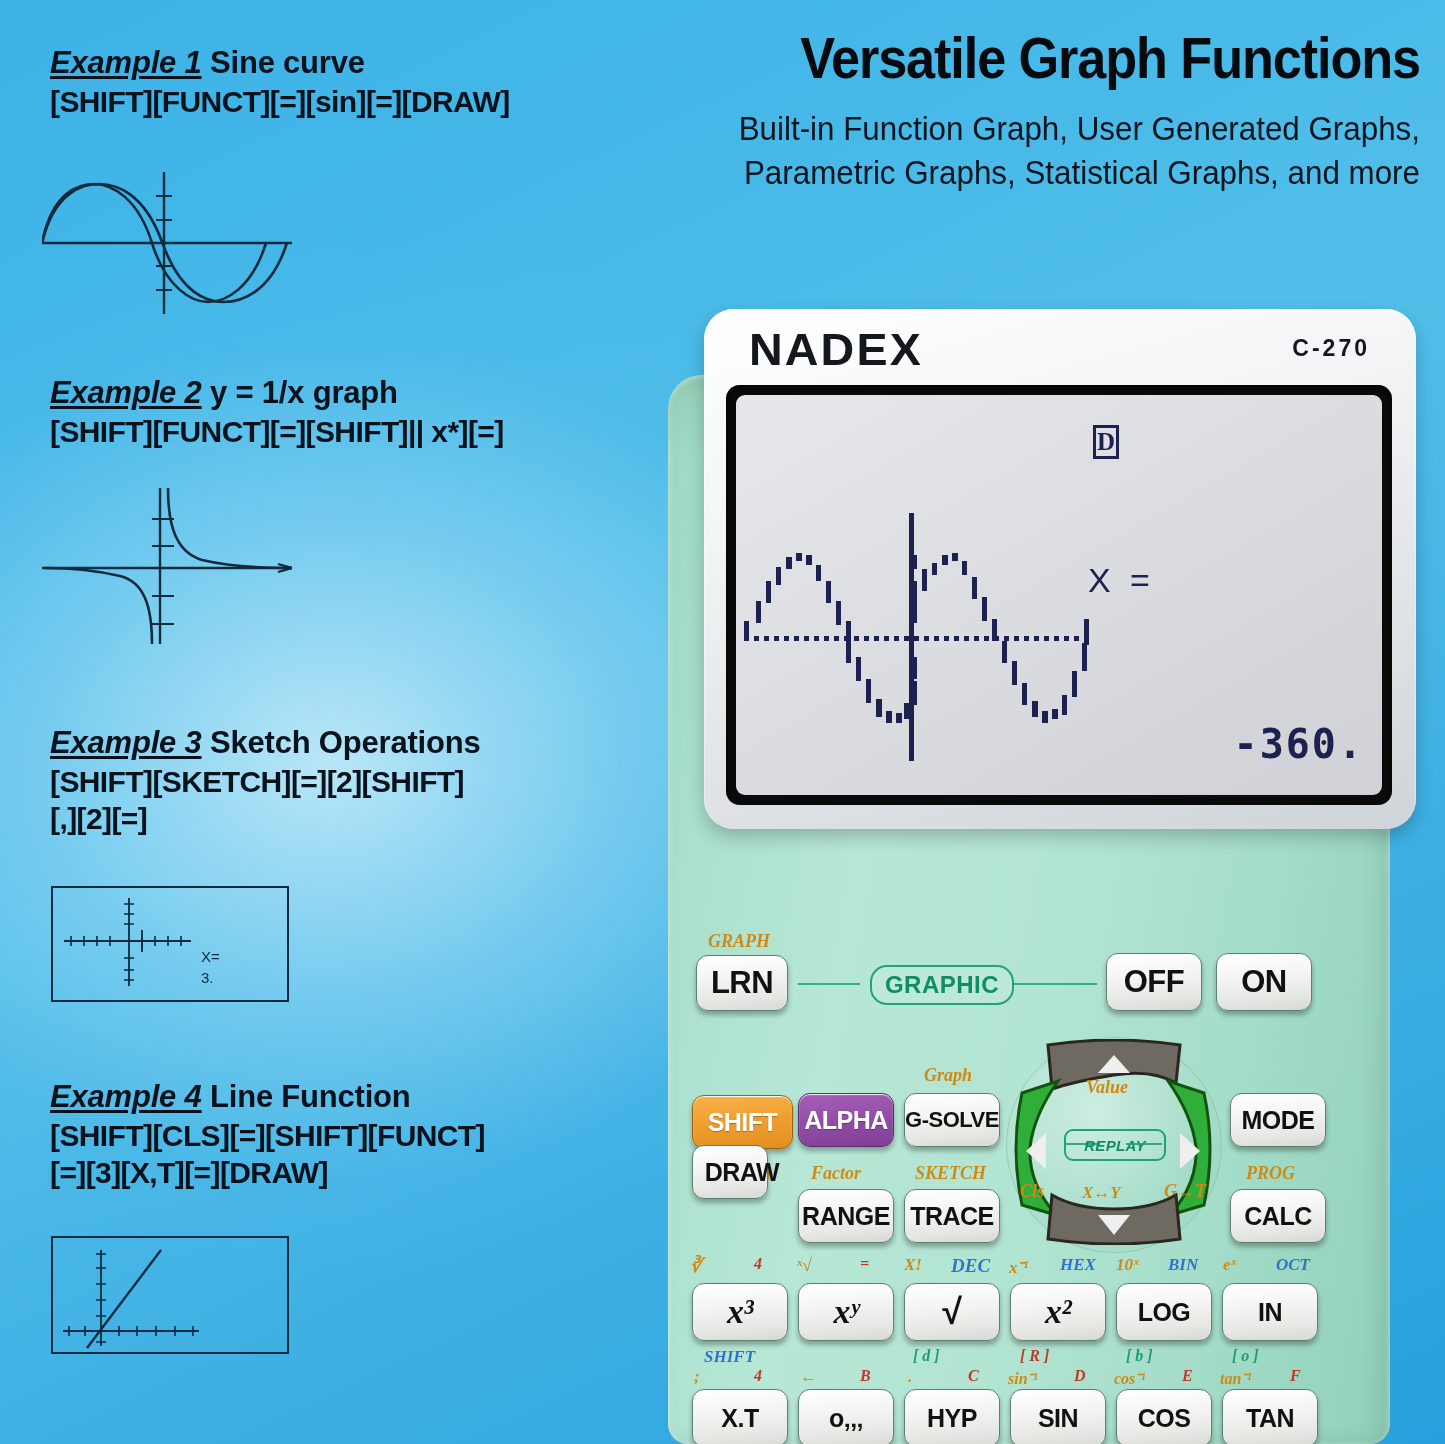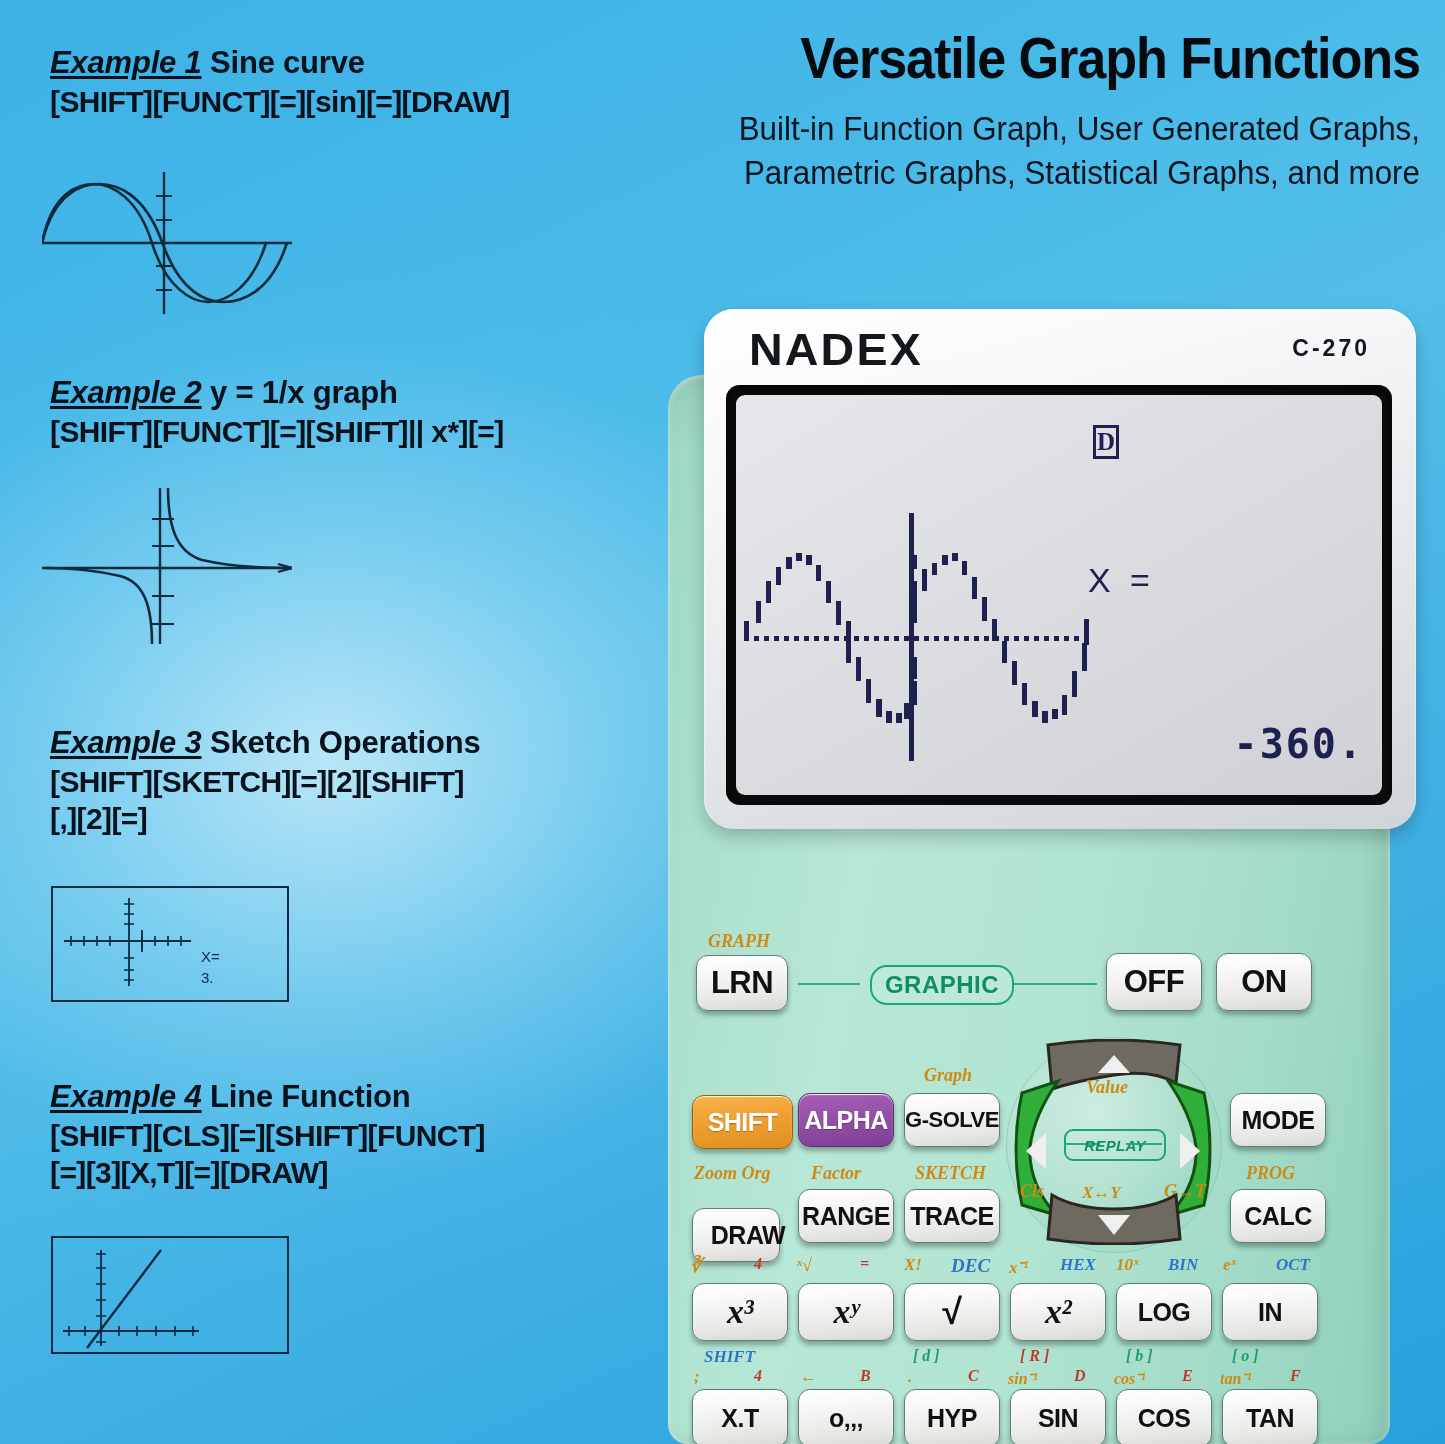--- a/index.html
+++ b/index.html
@@ -401,21 +401,21 @@
           <path d="M58 28 L90 28 L74 48 Z" fill="#efefef"></path>
         </svg>
       </div>
       <span class="dlabel lbl-orange" style="left:414px;top:808px;font-size:17px;">X↔Y</span>
 
       <span class="keylabel lbl-orange" style="left:26px;top:788px;font-size:18px;">Zoom Org</span>
       <span class="keylabel lbl-orange" style="left:143px;top:788px;font-size:18px;">Factor</span>
       <span class="keylabel lbl-orange" style="left:247px;top:788px;font-size:18px;">SKETCH</span>
       <span class="keylabel lbl-orange" style="left:578px;top:788px;font-size:18px;">PROG</span>
 
-      <div class="key small" style="left:24px;top:833px;width:88px;height:54px;padding-left:24px;">DRAW</div>
+      <div class="key small" style="left:24px;top:770px;width:76px;height:54px;padding-left:24px;">DRAW</div>
       <div class="key small" style="left:130px;top:814px;width:96px;height:54px;">RANGE</div>
       <div class="key small" style="left:236px;top:814px;width:96px;height:54px;">TRACE</div>
       <div class="key small" style="left:562px;top:814px;width:96px;height:54px;">CALC</div>
 
       <span class="keylabel lbl-orange" style="left:22px;top:880px;font-size:18px;">∛</span>
       <span class="keylabel lbl-red" style="left:86px;top:880px;font-size:16px;">4</span>
       <span class="keylabel lbl-orange" style="left:128px;top:880px;font-size:18px;">ˣ√</span>
       <span class="keylabel lbl-red" style="left:192px;top:880px;font-size:16px;">=</span>
       <span class="keylabel lbl-orange" style="left:236px;top:880px;font-size:17px;">X!</span>
       <span class="keylabel lbl-blue" style="left:283px;top:880px;font-size:19px;">DEC</span>

